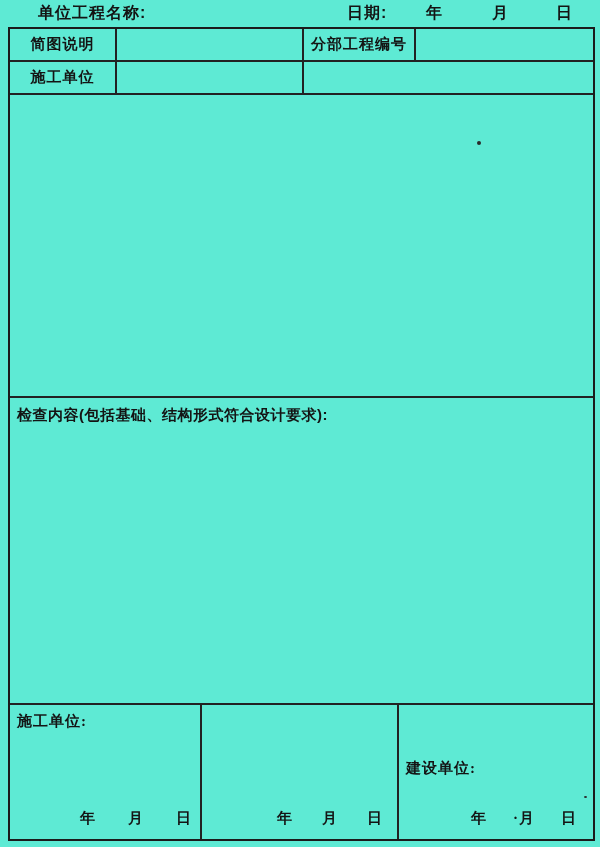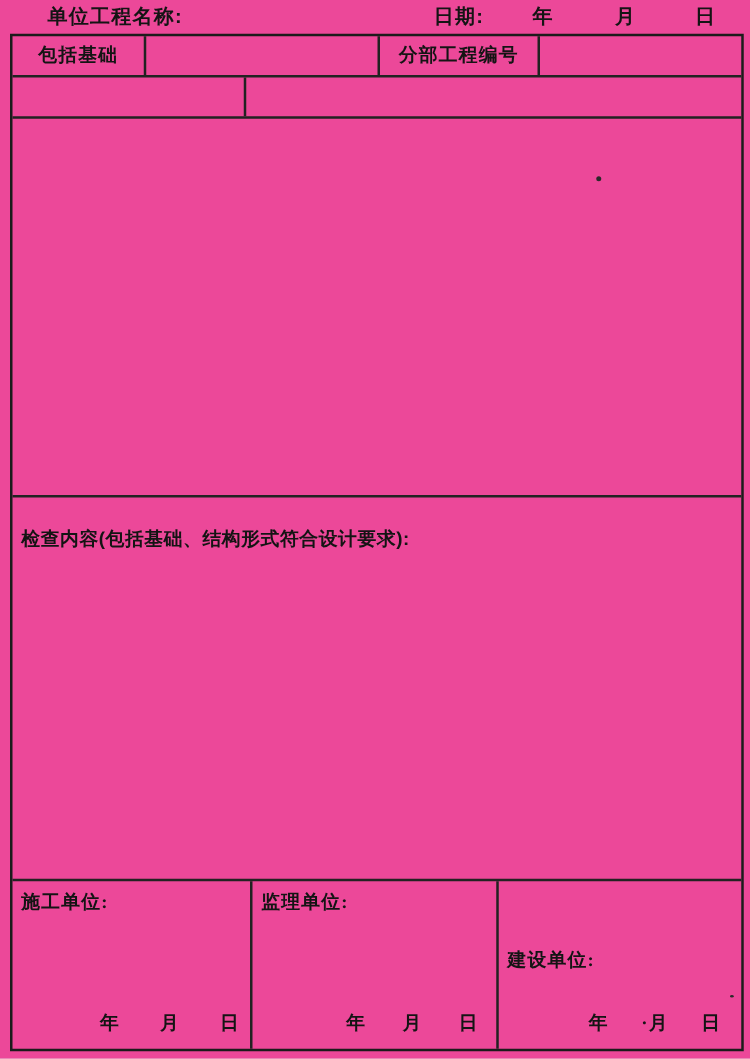--- a/index.html
+++ b/index.html
@@ -4,21 +4,21 @@
 <style>
   html, body {
     margin: 0;
     padding: 0;
     background: #e8e8e6;
   }
   .page {
     position: relative;
     width: 600px;
     height: 847px;
-    background: #ec4899;
+    background: #5eead4;
     font-family: "Liberation Sans", "DejaVu Sans", sans-serif;
     color: #141414;
     font-weight: bold;
     overflow: hidden;
     margin: 0 auto;
   }
   .hdr-text {
     position: absolute;
     top: 3px;
     font-size: 16px;
@@ -58,21 +58,21 @@
     align-items: center;
     justify-content: center;
     white-space: nowrap;
   }
   .cell-label-top {
     padding: 7px 0 0 7px;
     white-space: nowrap;
   }
   .c1 { width: 107px; }
   .c2 { width: 187px; }
-  .c3 { width: 128px; }
+  .c3 { width: 112px; }
   .c4 { flex: 1; }
   .desc-left { width: 294px; }
   .desc-right { flex: 1; }
   .sign-1 { width: 192px; }
   .sign-2 { width: 197px; }
   .sign-3 { flex: 1; margin-top: 47px; }
   .date-line {
     position: absolute;
     bottom: 11px;
     display: flex;
@@ -97,54 +97,54 @@
 
   <span class="hdr-text" style="left:38px">单位工程名称:</span>
   <span class="hdr-text" style="left:347px">日期:</span>
   <span class="hdr-text" style="left:426px">年</span>
   <span class="hdr-text" style="left:492px">月</span>
   <span class="hdr-text" style="left:556px">日</span>
 
   <div class="form">
 
     <div class="row row-info">
-      <div class="cell cell-center c1">包括基础</div>
+      <div class="cell cell-center c1">简图说明</div>
       <div class="cell c2"></div>
       <div class="cell cell-center c3">分部工程编号</div>
       <div class="cell c4 last"></div>
     </div>
 
     <div class="row row-info">
+      <div class="cell cell-center c1">施工单位</div>
       <div class="cell c2"></div>
       <div class="cell c4 last"></div>
     </div>
 
     <div class="row row-desc">
     </div>
 
     <div class="row row-inspect">
       <div class="cell c4 last" style="flex:1">
-        <div class="cell-label-top" style="padding-top:8px; letter-spacing:0.5px;margin-top:16px;">检查内容(包括基础、结构形式符合设计要求):</div>
+        <div class="cell-label-top" style="padding-top:8px; letter-spacing:0.5px;">检查内容(包括基础、结构形式符合设计要求):</div>
         <div></div>
       </div>
     </div>
 
     <div class="row row-sign">
 
       <div class="cell sign-1">
         <div class="cell-label-top">施工单位:</div>
         <div class="date-line date-1">
           <span>年</span>
           <span>月</span>
           <span>日</span>
         </div>
       </div>
 
       <div class="cell sign-2">
-        <div class="cell-label-top">监理单位:</div>
         <div class="date-line date-2">
           <span>年</span>
           <span>月</span>
           <span>日</span>
         </div>
       </div>
 
       <div class="cell sign-3 last">
         <div class="cell-label-top">建设单位:</div>
         <div class="date-line date-3">

